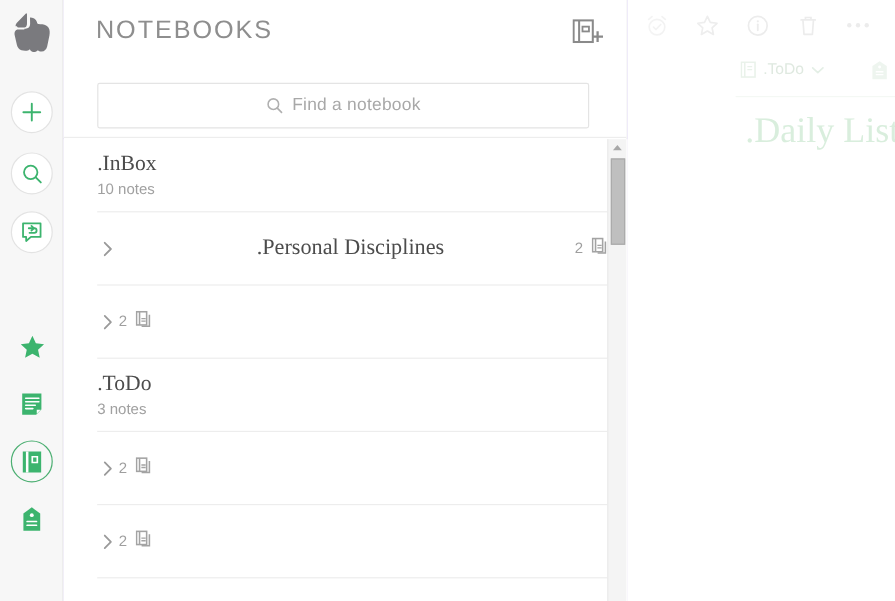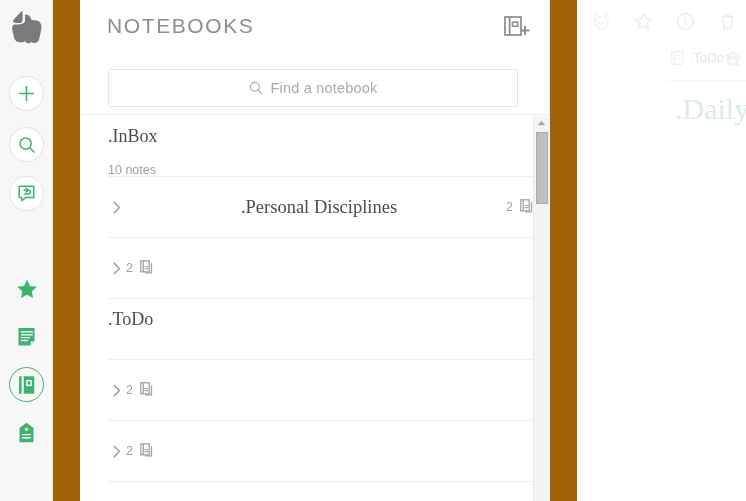--- a/index.html
+++ b/index.html
@@ -10,22 +10,21 @@
     overflow: hidden;
     background: #ffffff;
     font-family: "Liberation Sans", sans-serif;
     -webkit-font-smoothing: antialiased;
   }
 
   #app {
     position: relative;
     width: 746px; height: 501px;
     display: flex;
-    background: #a16207;
-    gap: 27px;
+    background: #8b5cf6;
   }
 
   
   .rail {
     width: 53px;
     height: 501px;
     background: #f7f7f7;
     border-right: 1px solid #e6e6e6;
     flex: 0 0 53px;
     position: relative;
@@ -144,21 +143,21 @@
   .nb-name.special {
     font-family: Liberation Serif, serif;
     font-size: 18px;
     color: #4c4c4c;
     display: block;
     line-height: 22px;
   }
   .nb-sub {
     font-size: 12.5px;
     color: #a0a0a0;
-    margin-top: 16px;
+    margin-top: 4px;
     display: block;
   }
   .chevron {
     width: 18px;
     flex: 0 0 18px;
     display: flex; align-items: center; justify-content: center;
     color: #9a9a9a;
     cursor: pointer;
   }
   .nb-label-wrap {
@@ -401,20 +400,21 @@
               <path d="M3.3 1.8v11" stroke="#a3a3a3" stroke-width="1.3"></path>
               <path d="M4.8 7.5h3.6M4.8 9.6h3.6" stroke="#a3a3a3" stroke-width="1.1"></path>
               <path d="M11.5 4.2v9.6H5" stroke="#a3a3a3" stroke-width="1.3" fill="none"></path>
             </svg>
           </span>
         </span>
       </div>
 
       <div class="nb-row special">
         <span class="nb-name special">.ToDo</span>
+        <span class="nb-sub">3 notes</span>
       </div>
 
       <div class="nb-row">
         <span class="chevron">
           <svg width="8" height="13" viewBox="0 0 8 13">
               <path d="M1.3 1.3L6.4 6.5 1.3 11.7" stroke="#9a9a9a" stroke-width="1.5" fill="none" stroke-linecap="round" stroke-linejoin="round"></path>
             </svg>
         </span>
         <span class="nb-right">
           <span class="nb-count">2</span>

